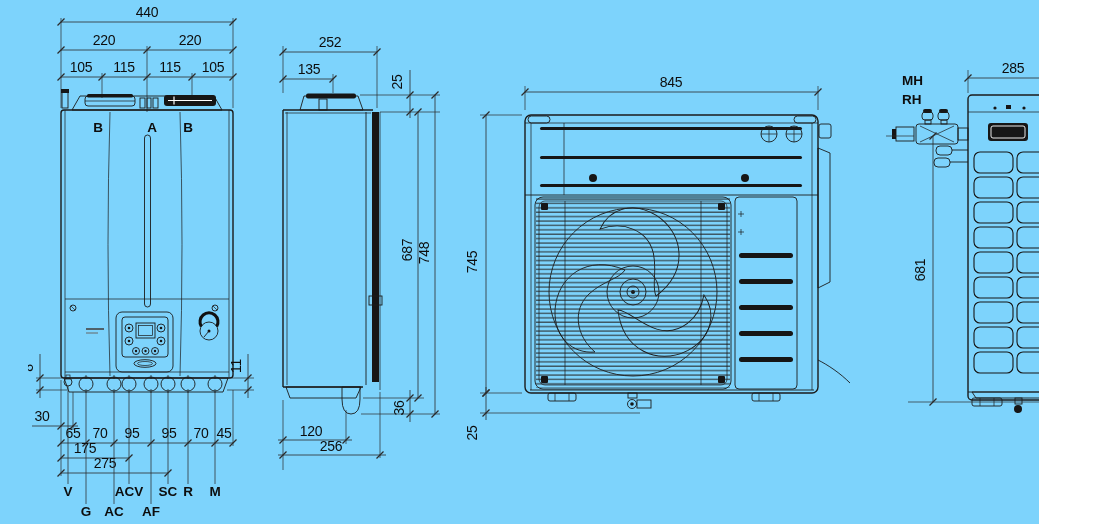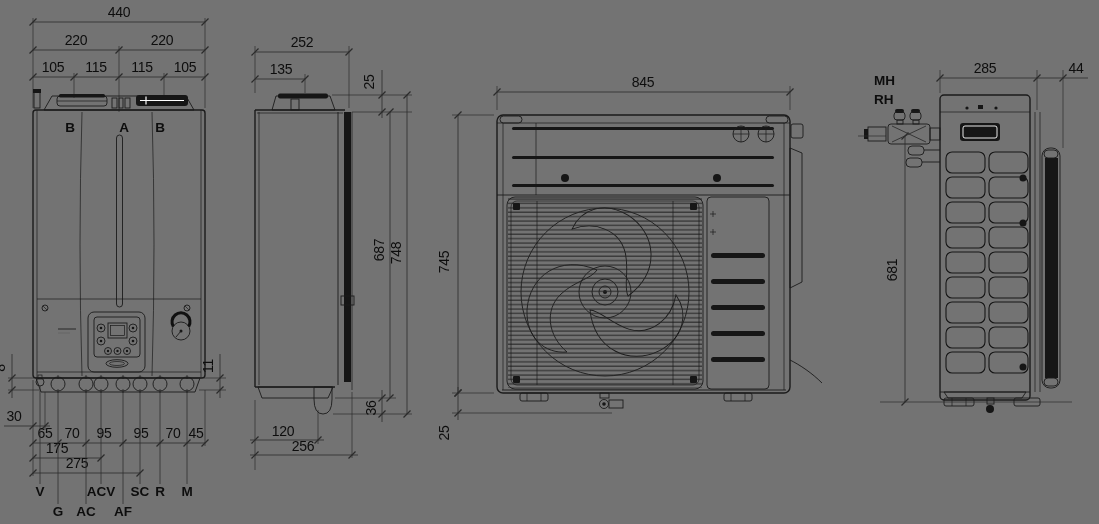--- a/index.html
+++ b/index.html
@@ -1,16 +1,16 @@
 <!DOCTYPE html>
 <html><head>
 <meta charset="utf-8">
 <style>
   html,body{margin:0;padding:0;background:#ffffff;}
-  .stage{position:relative;width:1099px;height:524px;background:#737373;overflow:hidden;}
+  .stage{position:relative;width:1011px;height:524px;background:#7dd3fc;overflow:hidden;padding-left:28px;}
   svg{display:block;}
   .o{stroke:#1b1b1b;fill:none;stroke-width:1.4px;}
   .m{stroke:#1b1b1b;fill:none;stroke-width:.9px;}
   .t{stroke:#1b1b1b;fill:none;stroke-width:.7px;}
   .f{fill:#161616;stroke:none;}
   .dim{stroke:#2b2b2b;stroke-width:.8px;fill:none;}
   .ext{stroke:#2b2b2b;stroke-width:.7px;fill:none;}
   .ld{stroke:#2b2b2b;stroke-width:.75px;fill:none;}
   .tick{stroke:#2b2b2b;stroke-width:1.2px;fill:none;}
   .dt{font-family:"Liberation Sans",sans-serif;font-size:14px;fill:#0d0d0d;letter-spacing:-.3px;}

